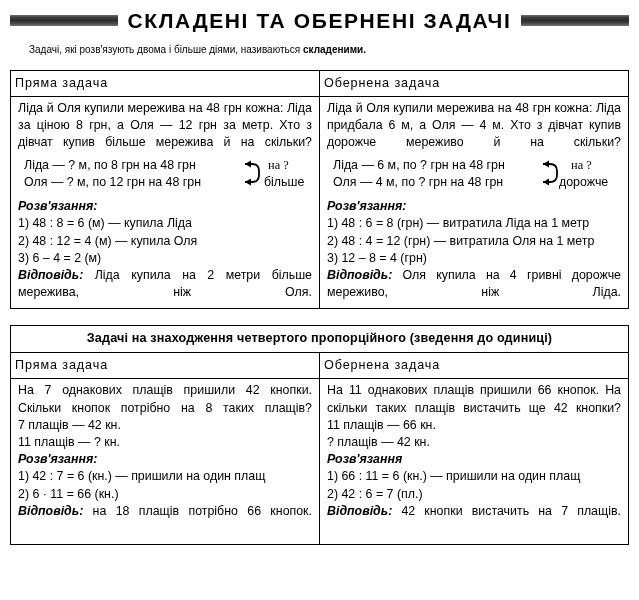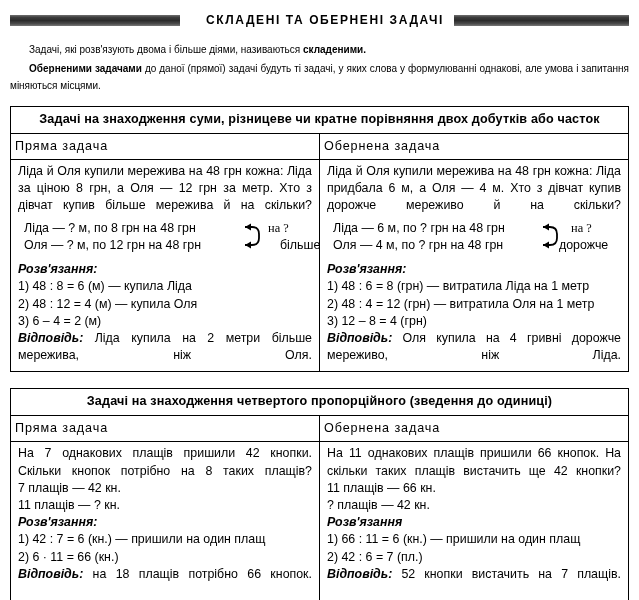--- a/index.html
+++ b/index.html
@@ -35,26 +35,25 @@
   }
   .title-rule {
     flex: 1 1 auto;
     height: 11px;
     background: linear-gradient(to bottom,
        #6f6f6f 0%, #3d3d3d 22%, #2b2b2b 50%, #4a4a4a 78%, #777777 100%);
   }
   .title-rule.left  { max-width: 170px; }
   .title-rule.right { max-width: 186px; }
   .page-title {
-    font-size: 12px;
+    font-size: 21px;
     font-weight: bold;
     letter-spacing: 1.6px;
     white-space: nowrap;
     line-height: 1;
-    margin-left: 16px;
   }
 
   
   .intro {
     margin-top: 6px;
     font-size: 10px;
     line-height: 17.5px;
     text-align: justify;
   }
   .intro p {
@@ -140,47 +139,43 @@
 <div class="page">
 
   <div class="title-band">
     <div class="title-rule left"></div>
     <div class="page-title">СКЛАДЕНІ ТА ОБЕРНЕНІ ЗАДАЧІ</div>
     <div class="title-rule right"></div>
   </div>
 
   <div class="intro">
     <p>Задачі, які розв'язують двома і більше діями, називаються <b>складеними.</b></p>
-    <p><b>Оберненими задачами</b> до даної (прямої) задачі будуть ті задачі, у яких слова у формулюванні однакові, але умова і запитання міняються місцями.</p>
   </div>
 
   <table class="tbl first">
     <tbody>
-        <tr>
-      <td class="tbl-title" colspan="2">Задачі на знаходження суми, різницеве чи кратне порівняння двох добутків або часток</td>
-    </tr>
     <tr>
       <td class="col-head" style="width:50%">Пряма задача</td>
       <td class="col-head" style="width:50%">Обернена задача</td>
     </tr>
     <tr>
 
       <td class="cell">
         <div class="just">Ліда й Оля купили мережива на 48 грн кожна: Ліда за ціною 8 грн, а Оля — 12 грн за метр. Хто з дівчат купив більше мережива й на скільки?</div>
 
         <div class="schema">
           <div class="srow">Ліда — ? м, по 8 грн на 48 грн</div>
           <div class="srow">Оля — ? м, по 12 грн на 48 грн</div>
           <svg class="brace" style="left:218px" viewBox="0 0 20 34">
             <path d="M3 6 L10 6 Q17 6 17 13 L17 17 Q17 24 10 24 L3 24" fill="none" stroke="#000" stroke-width="1.8"></path>
             <path d="M3 6 L9 2.4 L9 9.6 Z" fill="#000"></path>
             <path d="M3 24 L9 20.4 L9 27.6 Z" fill="#000"></path>
           </svg>
           <div class="tag t1" style="left:244px">на ?</div>
-          <div class="tag t2" style="left:256px">більше</div>
+          <div class="tag t2" style="left:240px">більше</div>
         </div>
 
         <div><b>Розв'язання:</b></div>
         <div class="ln">1) 48 : 8 = 6 (м) — купила Ліда</div>
         <div class="ln">2) 48 : 12 = 4 (м) — купила Оля</div>
         <div class="ln">3) 6 – 4 = 2 (м)</div>
         <div class="just"><b>Відповідь:</b> <span>Ліда купила на 2 метри більше мережива, ніж Оля.</span></div>
       </td>
 
       <td class="cell">
@@ -228,19 +223,19 @@
         <div class="just"><b>Відповідь:</b> <span>на 18 плащів потрібно 66 кнопок.</span></div>
         <div class="spacer-line"></div>
       </td>
       <td class="cell">
         <div class="just">На 11 однакових плащів пришили 66 кнопок. На скільки таких плащів вистачить ще 42 кнопки?</div>
         <div class="ln">11 плащів — 66 кн.</div>
         <div class="ln">? плащів — 42 кн.</div>
         <div><b>Розв'язання</b></div>
         <div class="ln">1) 66 : 11 = 6 (кн.) — пришили на один плащ</div>
         <div class="ln">2) 42 : 6 = 7 (пл.)</div>
-        <div class="just"><b>Відповідь:</b> <span>52 кнопки вистачить на 7 плащів.</span></div>
+        <div class="just"><b>Відповідь:</b> <span>42 кнопки вистачить на 7 плащів.</span></div>
       </td>
     </tr>
   </tbody>
     </table>
 
 </div>
 
 </body></html>

